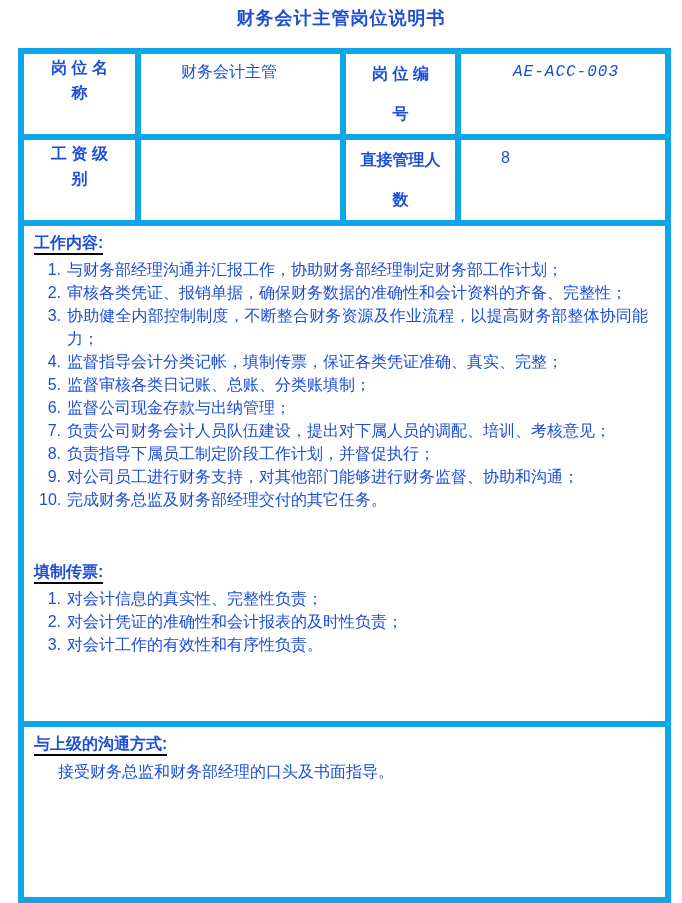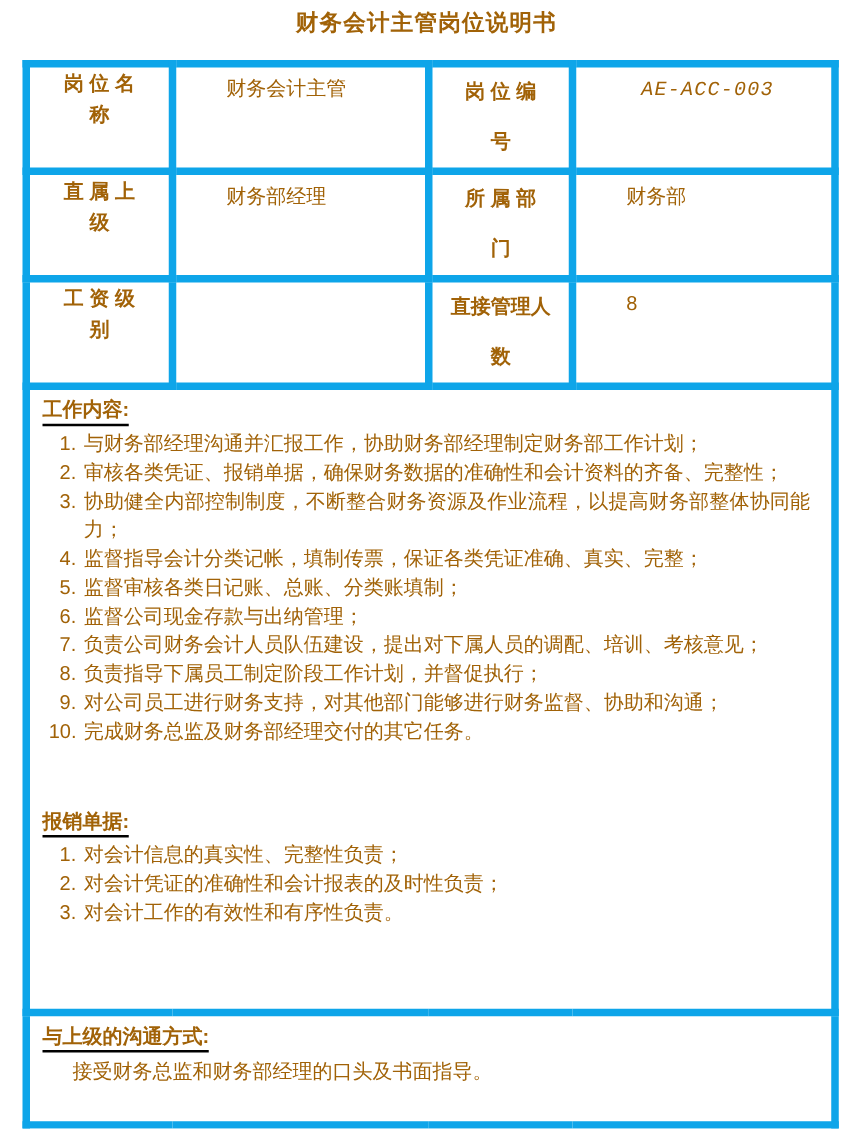--- a/index.html
+++ b/index.html
@@ -2,21 +2,21 @@
 <html><head>
 <meta charset="utf-8">
 <style>
   * { margin: 0; padding: 0; box-sizing: border-box; }
   html, body { background: #fff; }
   .page {
     position: relative;
     width: 682px;
     height: 903px;
     background: #ffffff;
-    color: #a16207;
+    color: #1d4ed8;
     font-family: "Liberation Sans", "DejaVu Sans", sans-serif;
     overflow: hidden;
   }
   .doc-title {
     position: absolute;
     top: 6px;
     left: 0;
     width: 100%;
     text-align: center;
     font-size: 18px;
@@ -98,28 +98,20 @@
     </colgroup>
     <tbody>
         <tr style="height:85px">
       <td class="label lh-sm">岗 位 名
 称</td>
       <td class="value">财务会计主管</td>
       <td class="label lh-lg">岗 位 编
 号</td>
       <td class="value mono">AE-ACC-003</td>
     </tr>
-    <tr style="height:84px">
-      <td class="label lh-sm">直 属 上
-级</td>
-      <td class="value">财务部经理</td>
-      <td class="label lh-lg">所 属 部
-门</td>
-      <td class="value">财务部</td>
-    </tr>
     <tr style="height:85px">
       <td class="label lh-sm">工 资 级
 别</td>
       <td class="value"></td>
       <td class="label lh-lg">直接管理人
 数</td>
       <td class="value">8</td>
     </tr>
     <tr style="height:501px">
       <td class="block" colspan="4">
@@ -130,21 +122,21 @@
           <li>协助健全内部控制制度，不断整合财务资源及作业流程，以提高财务部整体协同能力；</li>
           <li>监督指导会计分类记帐，填制传票，保证各类凭证准确、真实、完整；</li>
           <li>监督审核各类日记账、总账、分类账填制；</li>
           <li>监督公司现金存款与出纳管理；</li>
           <li>负责公司财务会计人员队伍建设，提出对下属人员的调配、培训、考核意见；</li>
           <li>负责指导下属员工制定阶段工作计划，并督促执行；</li>
           <li>对公司员工进行财务支持，对其他部门能够进行财务监督、协助和沟通；</li>
           <li>完成财务总监及财务部经理交付的其它任务。</li>
         </ol>
         <div class="gap"></div>
-        <div class="sec-head"><span class="u">报销单据:</span></div>
+        <div class="sec-head"><span class="u">填制传票:</span></div>
         <ol class="num">
           <li>对会计信息的真实性、完整性负责；</li>
           <li>对会计凭证的准确性和会计报表的及时性负责；</li>
           <li>对会计工作的有效性和有序性负责。</li>
         </ol>
       </td>
     </tr>
     <tr>
       <td class="block" colspan="4">
         <div class="sec-head"><span class="u">与上级的沟通方式:</span></div>

